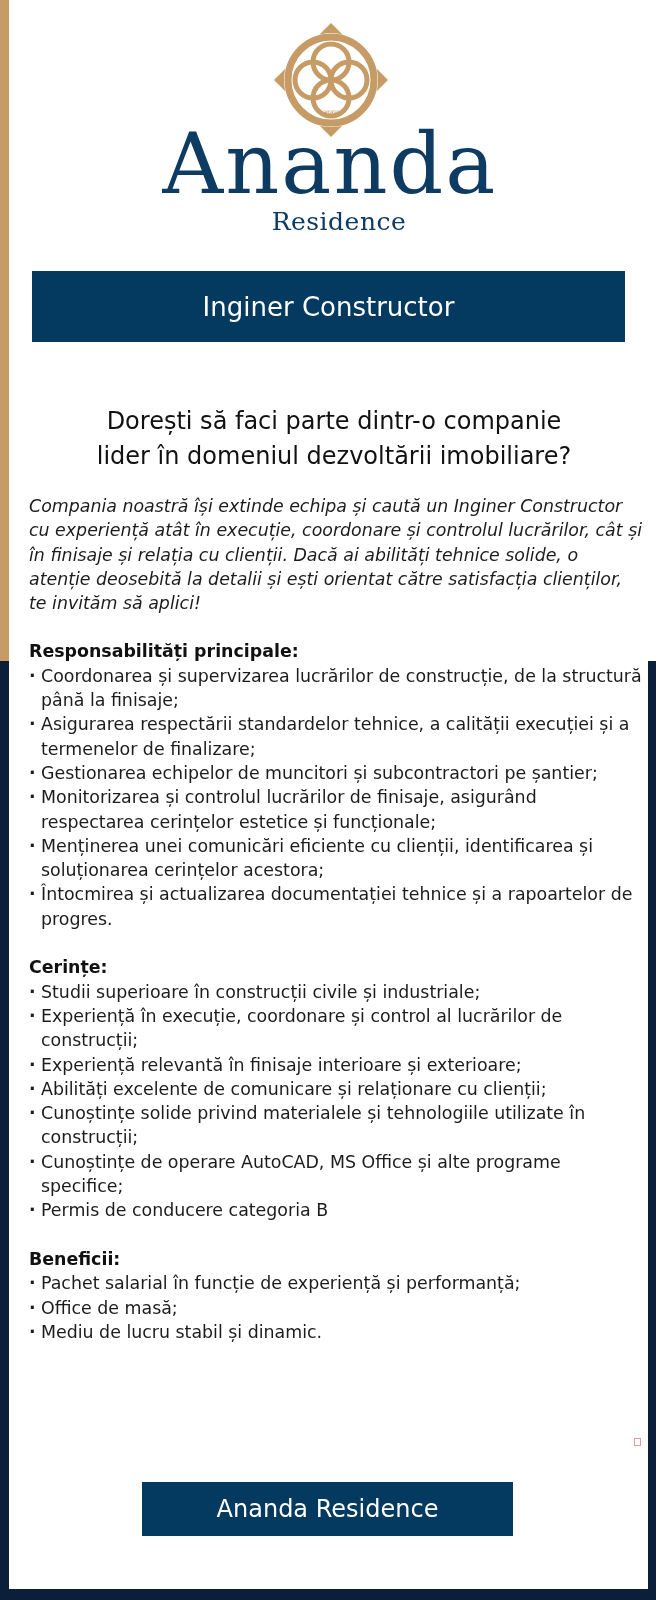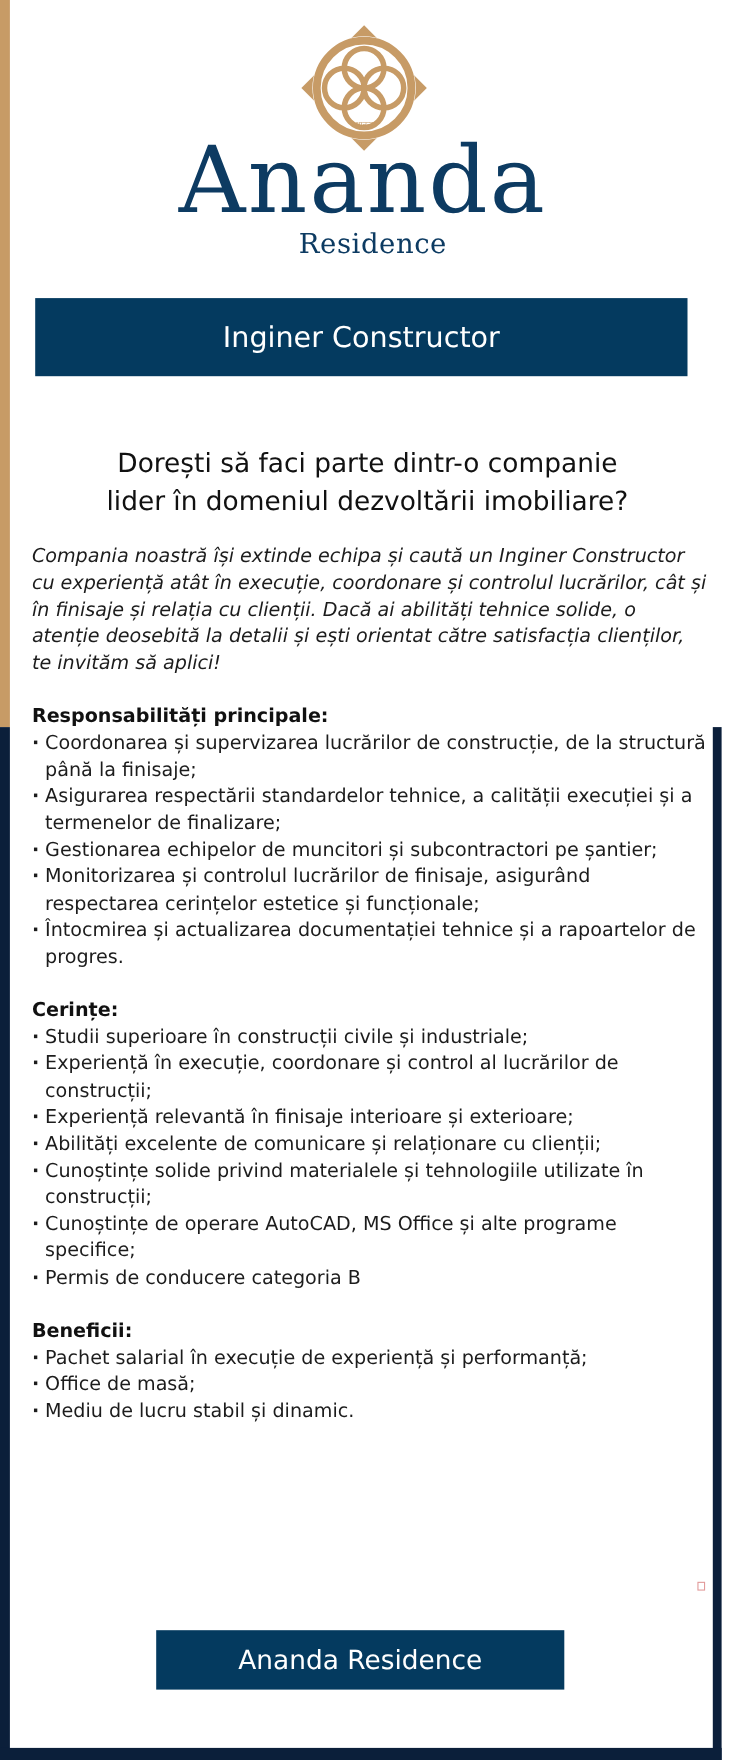--- a/index.html
+++ b/index.html
@@ -70,41 +70,42 @@
 <div class="content">
   <p class="intro">Compania noastră își extinde echipa și caută un Inginer Constructor cu experiență atât în execuție, coordonare și controlul lucrărilor, cât și în finisaje și relația cu clienții. Dacă ai abilități tehnice solide, o atenție deosebită la detalii și ești orientat către satisfacția clienților, te invităm să aplici!</p>
 
   <div class="section">
     <div class="section-title">Responsabilități principale:</div>
     <ul class="list">
       <li>Coordonarea și supervizarea lucrărilor de construcție, de la structură până la finisaje;</li>
       <li>Asigurarea respectării standardelor tehnice, a calității execuției și a termenelor de finalizare;</li>
       <li>Gestionarea echipelor de muncitori și subcontractori pe șantier;</li>
       <li>Monitorizarea și controlul lucrărilor de finisaje, asigurând respectarea cerințelor estetice și funcționale;</li>
+      <li>Menținerea unei comunicări eficiente cu clienții, identificarea și soluționarea cerințelor acestora;</li>
       <li>Întocmirea și actualizarea documentației tehnice și a rapoartelor de progres.</li>
     </ul>
   </div>
 
   <div class="section">
     <div class="section-title">Cerințe:</div>
     <ul class="list">
       <li>Studii superioare în construcții civile și industriale;</li>
       <li>Experiență în execuție, coordonare și control al lucrărilor de construcții;</li>
       <li>Experiență relevantă în finisaje interioare și exterioare;</li>
       <li>Abilități excelente de comunicare și relaționare cu clienții;</li>
       <li>Cunoștințe solide privind materialele și tehnologiile utilizate în construcții;</li>
       <li>Cunoștințe de operare AutoCAD, MS Office și alte programe specifice;</li>
       <li>Permis de conducere categoria B</li>
     </ul>
   </div>
 
   <div class="section">
     <div class="section-title">Beneficii:</div>
     <ul class="list">
-      <li>Pachet salarial în execuție de experiență și performanță;</li>
+      <li>Pachet salarial în funcție de experiență și performanță;</li>
       <li>Office de masă;</li>
       <li>Mediu de lucru stabil și dinamic.</li>
     </ul>
   </div>
 </div>
 
 <div class="mini-icon"></div>
 
 <div class="footer-button">
   <span>Ananda Residence</span>

